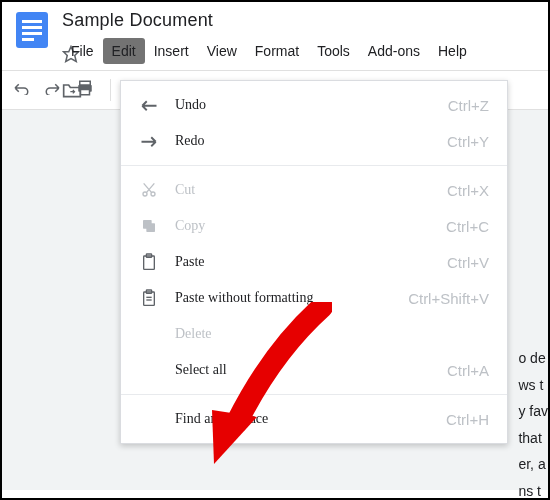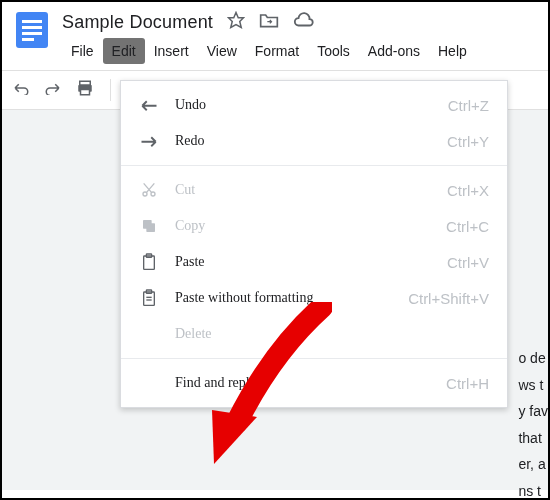--- a/index.html
+++ b/index.html
@@ -1,20 +1,20 @@
 <!DOCTYPE html>
 <html><head>
 <meta charset="utf-8">
 <style>
 * { box-sizing: border-box; margin: 0; padding: 0; }
 body { font-family: Arial, sans-serif; width: 550px; height: 500px; background: #fff; border: 2px solid #000; overflow: hidden; position: relative; }
 .header { display: flex; align-items: flex-start; padding: 8px 10px 0 10px; }
 .logo { width: 40px; height: 40px; margin-right: 10px; flex-shrink: 0; }
 .title-area { flex: 1; }
-.title-row { display: flex; align-items: center; gap: 14px; height: 24px; }
+.title-row { display: flex; gap: 14px; height: 24px; flex-direction: column; }
 .doc-title { font-size: 18px; color: #202124; letter-spacing: 0.2px; }
 .title-icon { color: #5f6368; }
 .menubar { display: flex; gap: 0; margin-top: 4px; font-size: 14px; color: #202124; text-align: center; }
 .menubar span { padding: 5px 9px; cursor: pointer; border-radius: 3px; }
 .menubar span.active { background: #737373; }
 .toolbar { border-top: 1px solid #e0e0e0; border-bottom: 1px solid #e0e0e0; display: flex; align-items: center; height: 40px; padding: 0 10px; gap: 14px; color: #5f6368; margin-top: 6px; }
 .tb-divider { width: 1px; height: 22px; background: #e0e0e0; margin: 0 2px; }
 .doc-bg { background: #f1f3f4; height: 380px; position: relative; padding-top: 20px; }
 .dropdown { position: absolute; left: 118px; top: 78px; width: 388px; background: #fff; border: 1px solid #dadce0; box-shadow: 0 2px 6px rgba(0,0,0,0.2); padding: 6px 0; z-index: 10; }
 .menu-item { display: flex; align-items: center; height: 36px; padding: 0 18px; font-size: 14px; color: #202124; }
@@ -157,20 +157,25 @@
           <line x1="8" y1="16" x2="16" y2="16"></line>
         </svg>
       </span>
     <span class="mi-label">Paste without formatting</span>
     <span class="mi-short">Ctrl+Shift+V</span>
   </div>
   <div class="menu-item disabled">
     <span class="mi-icon"></span>
     <span class="mi-label">Delete</span>
   </div>
+  <div class="menu-item">
+    <span class="mi-icon"></span>
+    <span class="mi-label">Select all</span>
+    <span class="mi-short">Ctrl+A</span>
+  </div>
   <div class="menu-sep"></div>
   <div class="menu-item">
     <span class="mi-icon"></span>
     <span class="mi-label">Find and replace</span>
     <span class="mi-short">Ctrl+H</span>
   </div>
 </div>
 
 <svg class="arrow" width="130" height="170" viewBox="0 0 130 170">
   <defs></defs>

